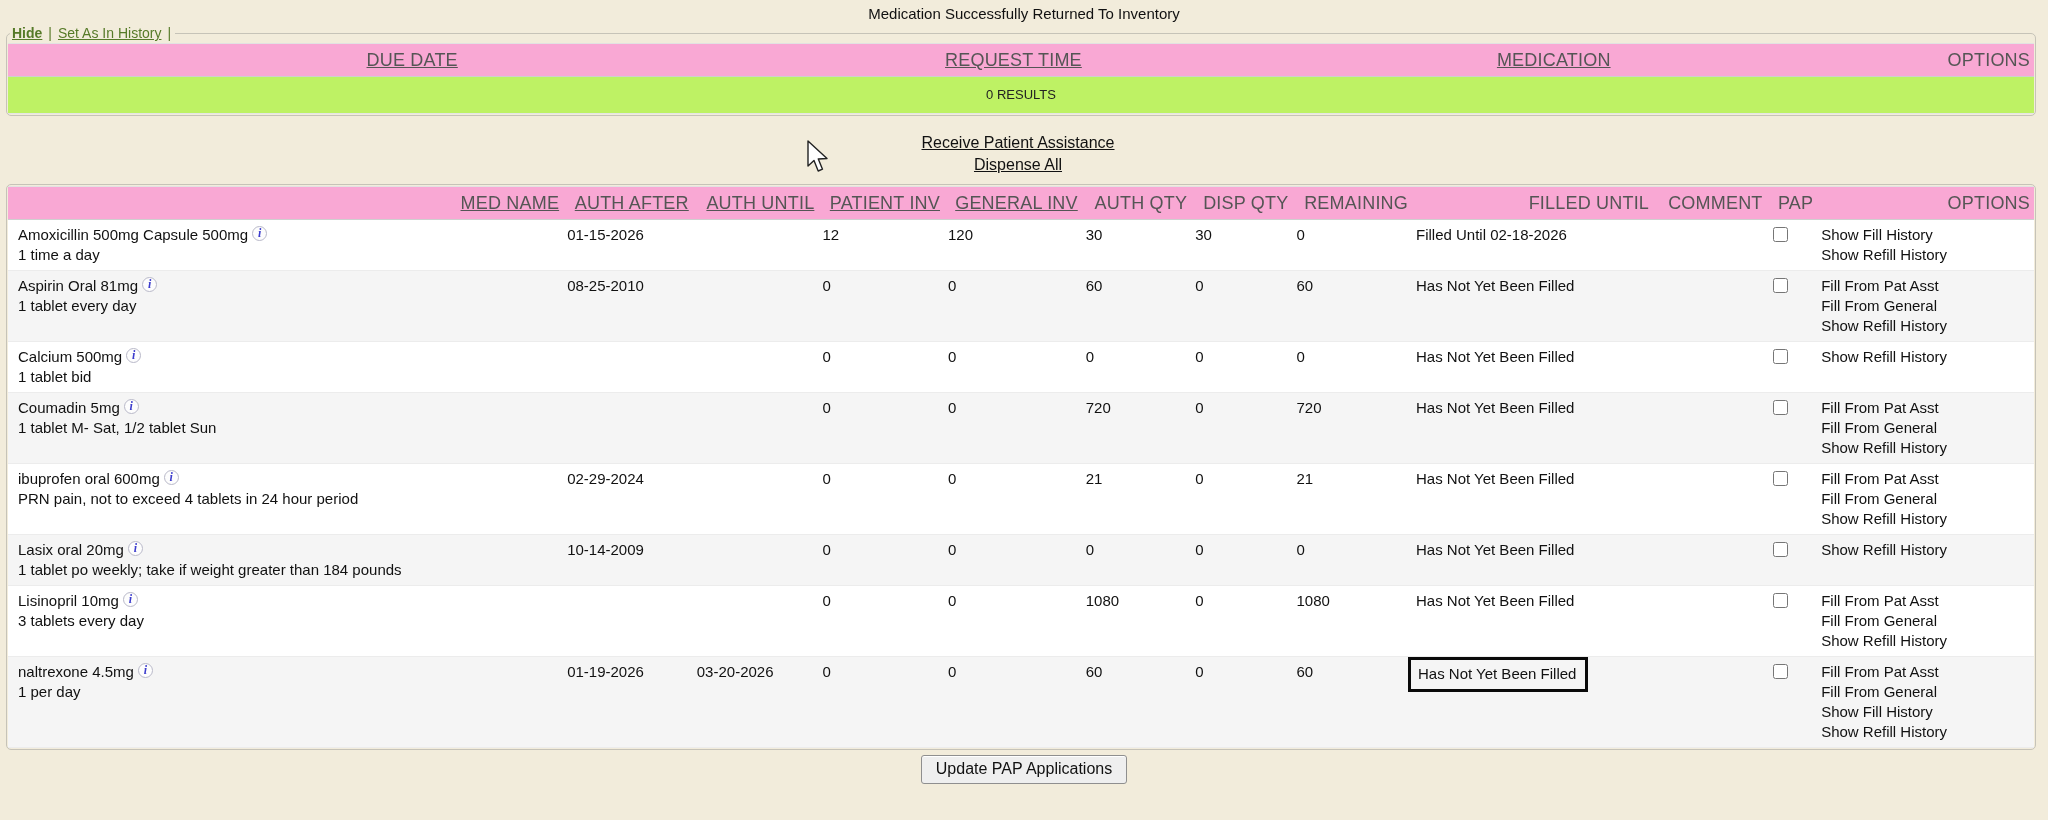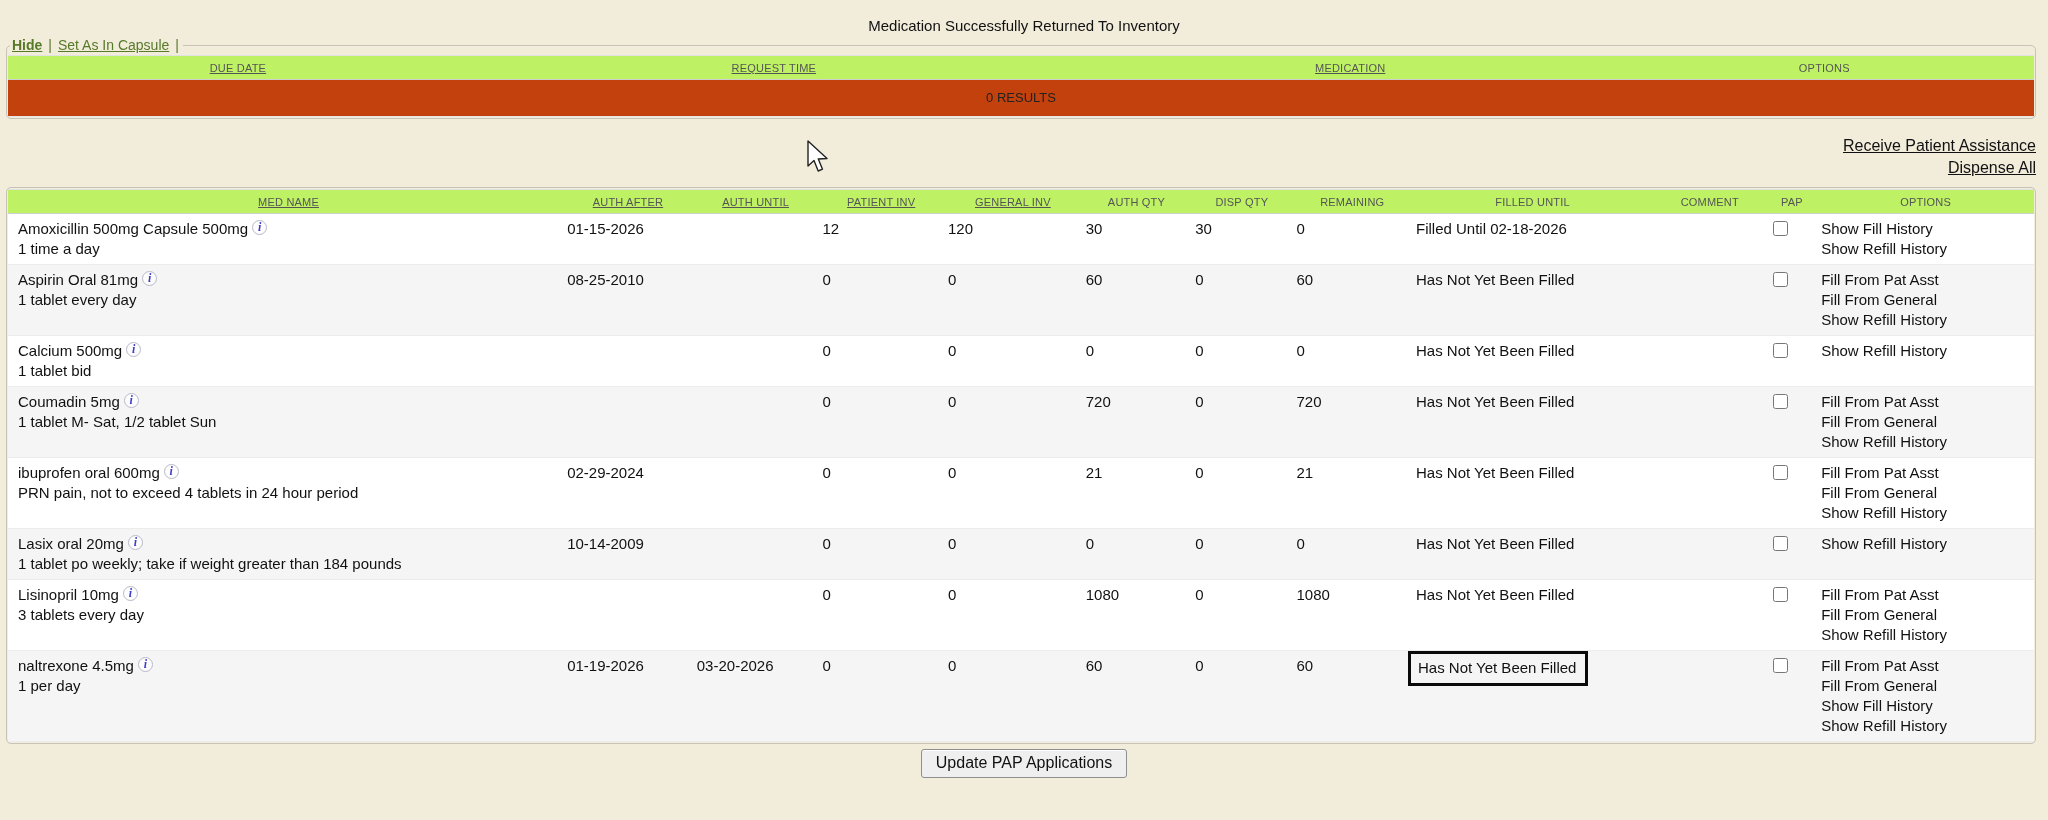--- a/index.html
+++ b/index.html
@@ -14,21 +14,21 @@
   html,body{width:2048px;height:820px;overflow:hidden;}
   body{
     background:var(--bg);
     font-family:"Liberation Sans","DejaVu Sans",sans-serif;
     color:#111;
     position:relative;
   }
   .status-message{
     text-align:center;
     font-size:15px;
-    padding-top:17px;
+    padding-top:5px;
     color:#111;
   }
   fieldset{
     border:1px solid var(--fs-border);
     border-radius:5px;
     margin:2px 12px 0 6px;
     padding:1px;
     background:transparent;
   }
   legend{
@@ -46,45 +46,45 @@
   .section-title{
     color:var(--accent);
     font-weight:bold;
     font-size:21px;
     letter-spacing:0.2px;
   }
   .legend-sep{color:var(--accent);font-size:14px;}
   .set-link{font-size:14px;}
   table{width:100%;border-collapse:collapse;table-layout:fixed;}
   thead th{
-    background:#bef264;
+    background:#f9a8d4;
     border-top:1px solid #e2e2e2;
     border-bottom:1px solid #cfcfcf;
-    font-size:11px;
+    font-size:18px;
     font-weight:normal;
     color:var(--hdr-text);
-    text-align:center;
+    text-align:right;
     padding:6px 4px 5px 4px;
     text-transform:uppercase;
     letter-spacing:0.2px;
     white-space:nowrap;
     overflow:hidden;
   }
   thead th:first-child{padding-left:10px;}
   thead th.u{text-decoration:underline;cursor:pointer;}
   .results-row{
-    background:#c2410c;
+    background:#bef264;
     text-align:center;
     font-size:13px;
     color:#222;
     padding:10px 0 11px 0;
     border-bottom:1px solid #e5e5e5;
   }
   .links-block{
-    text-align:right;
+    text-align:center;
     margin:16px 12px 0 0;
     line-height:22px;
   }
   .links-block a{
     display:block;
     color:#111;
     font-size:16px;
     text-decoration:underline;
     cursor:pointer;
   }
@@ -154,21 +154,21 @@
 </head>
 <body>
 
 <div class="status-message">Medication Successfully Returned To Inventory</div>
 
 <fieldset>
   <legend>
     <span class="legend-inner">
       <a class="green-link hide-link">Hide</a>
       <span class="legend-sep">|</span>
-      <a class="green-link set-link">Set As In Capsule</a>
+      <a class="green-link set-link">Set As In History</a>
       <span class="legend-sep">|</span>
     </span>
   </legend>
   <table>
     <colgroup>
         <col style="width:22.4%">
         <col style="width:30.8%">
         <col style="width:26.1%">
         <col style="width:20.7%">
       </colgroup>

